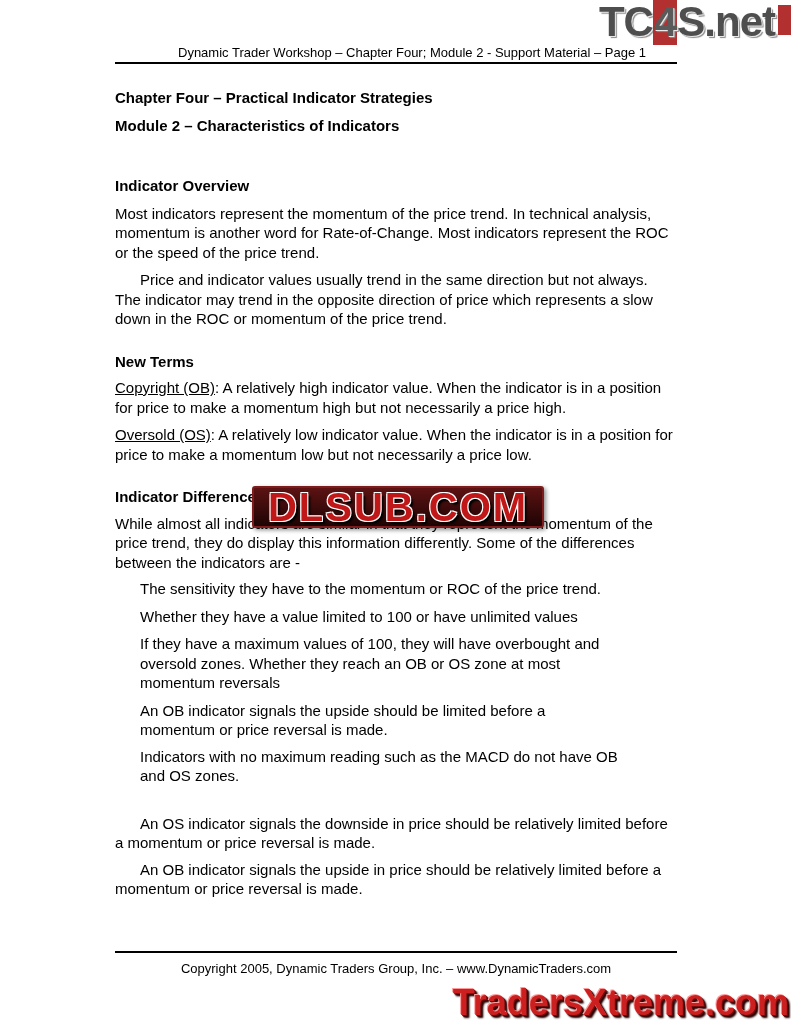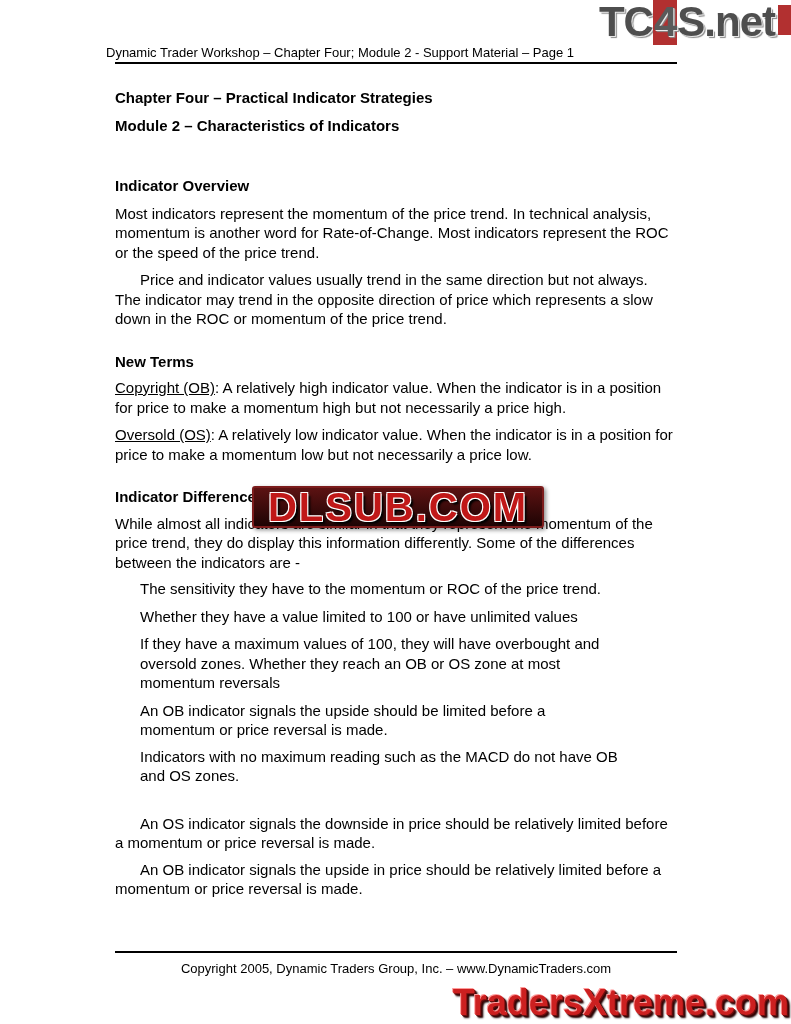--- a/index.html
+++ b/index.html
@@ -30,22 +30,22 @@
   }
   .red-tab {
     position: absolute; top: 5px; right: 0;
     width: 13px; height: 30px;
     background: #b23030;
     z-index: 4;
   }
 
   
   .header-text {
-    position: absolute; top: 45px; left: 106px; width: 562px;
-    text-align: left; font-size: 13px;
+    position: absolute; top: 45px; left: 131px; width: 562px;
+    text-align: center; font-size: 13px;
   }
   .header-rule {
     position: absolute; top: 62px; left: 115px; width: 562px;
     height: 2px; background: #000;
   }
 
   
   .content {
     position: absolute; top: 88px; left: 115px; width: 562px;
     font-size: 15px; line-height: 19.5px;

